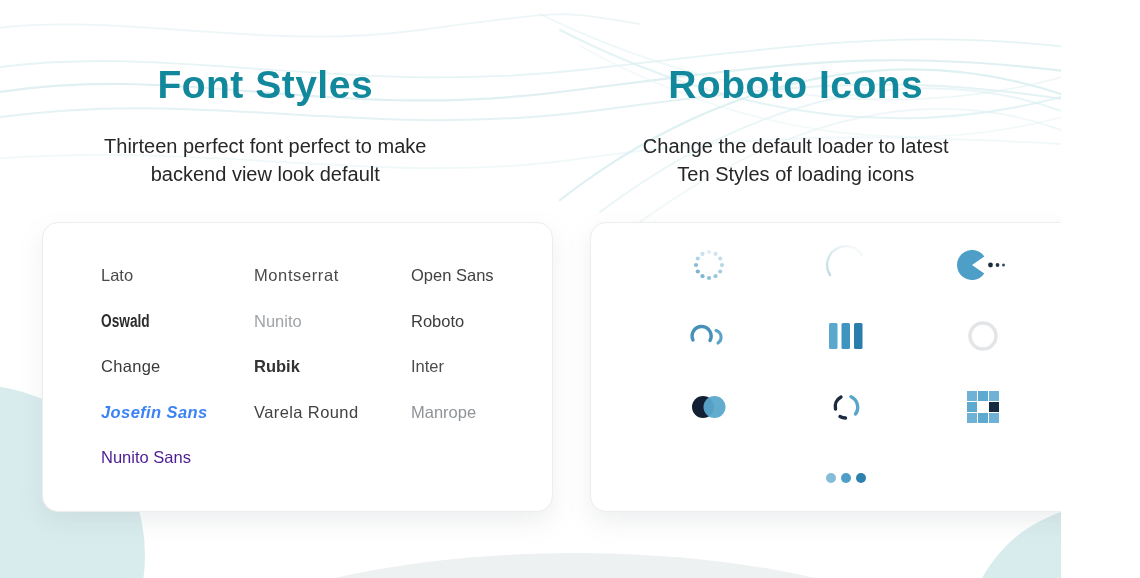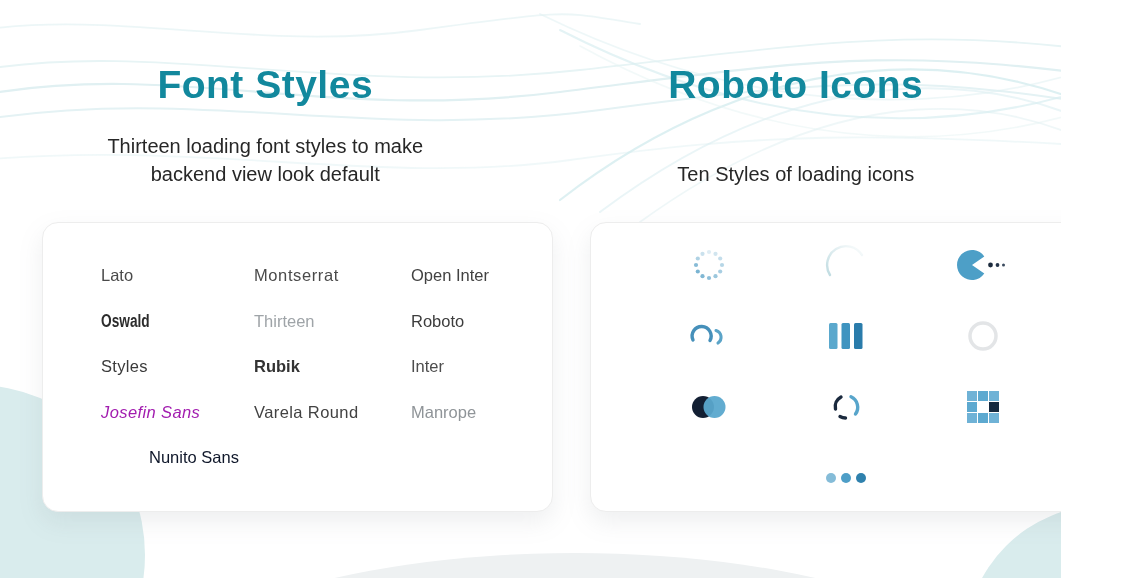--- a/index.html
+++ b/index.html
@@ -36,24 +36,24 @@
   .fname { font-size:16.5px; color:#3f3f3f; white-space:nowrap; }
   .f-lato        { color:#4a4a4a; }
   .f-montserrat  { letter-spacing:0.6px; color:#4a4a4a; }
   .f-opensans    { color:#424242; }
   .f-oswald      { font-weight:700; transform:scaleX(0.76); transform-origin:left center; font-size:18px; color:#2c2c2c; }
   .f-raleway     { color:#9fa4a8; }
   .f-roboto      { color:#3d3d3d; }
   .f-poppins     { letter-spacing:0.3px; color:#3a3a3a; }
   .f-rubik       { font-weight:600; color:#333333; }
   .f-inter       { color:#4d4d4d; }
-  .f-josefin     { font-style:italic; letter-spacing:0.4px; color:#a21caf; }
+  .f-josefin     { font-style:italic; letter-spacing:0.4px; color:#3b82f6;font-weight:bold; }
   .f-varela      { letter-spacing:0.4px; color:#424242; }
   .f-manrope     { color:#8f9498; }
-  .f-nunito      { color:#0f172a;margin-left:48px; }
+  .f-nunito      { color:#4c1d95; }
   
   .loader-grid {
     display:grid; grid-template-columns:repeat(3, 1fr);
     grid-auto-rows:71px; align-items:center; justify-items:center;
     padding:6px 50px 0;
   }
   .dots-row { grid-column:1 / 4; height:48px; display:flex; align-items:center; justify-content:center; }
   .icon-cell { display:flex; align-items:center; justify-content:center; }
 </style>
 </head>
@@ -79,43 +79,43 @@
 
   <div class="deco ellipse-bottom"></div>
   <div class="deco circle-left"></div>
   <div class="deco circle-right"></div>
 
   <div class="columns">
 
     <section class="col">
       <h1 class="section-title">Font Styles</h1>
       <p class="subtitle">
-        <span>Thirteen loading font styles to make</span><br>
+        <span>Thirteen perfect font perfect to make</span><br>
         <span>backend view look default</span>
       </p>
     </section>
 
     <section class="col">
       <h1 class="section-title">Roboto Icons</h1>
       <p class="subtitle">
-        <br>
+        <span>Change the default loader to latest</span><br>
         <span>Ten Styles of loading icons</span>
       </p>
     </section>
   </div>
 
   <div class="card font-card">
     <div class="font-grid">
       <span class="fname f-lato">Lato</span>
       <span class="fname f-montserrat">Montserrat</span>
-      <span class="fname f-opensans">Open Inter</span>
+      <span class="fname f-opensans">Open Sans</span>
       <span class="fname f-oswald">Oswald</span>
-      <span class="fname f-raleway">Thirteen</span>
+      <span class="fname f-raleway">Nunito</span>
       <span class="fname f-roboto">Roboto</span>
-      <span class="fname f-poppins">Styles</span>
+      <span class="fname f-poppins">Change</span>
       <span class="fname f-rubik">Rubik</span>
       <span class="fname f-inter">Inter</span>
       <span class="fname f-josefin">Josefin Sans</span>
       <span class="fname f-varela">Varela Round</span>
       <span class="fname f-manrope">Manrope</span>
       <span class="fname f-nunito">Nunito Sans</span>
     </div>
   </div>
 
   <div class="card loader-card">

